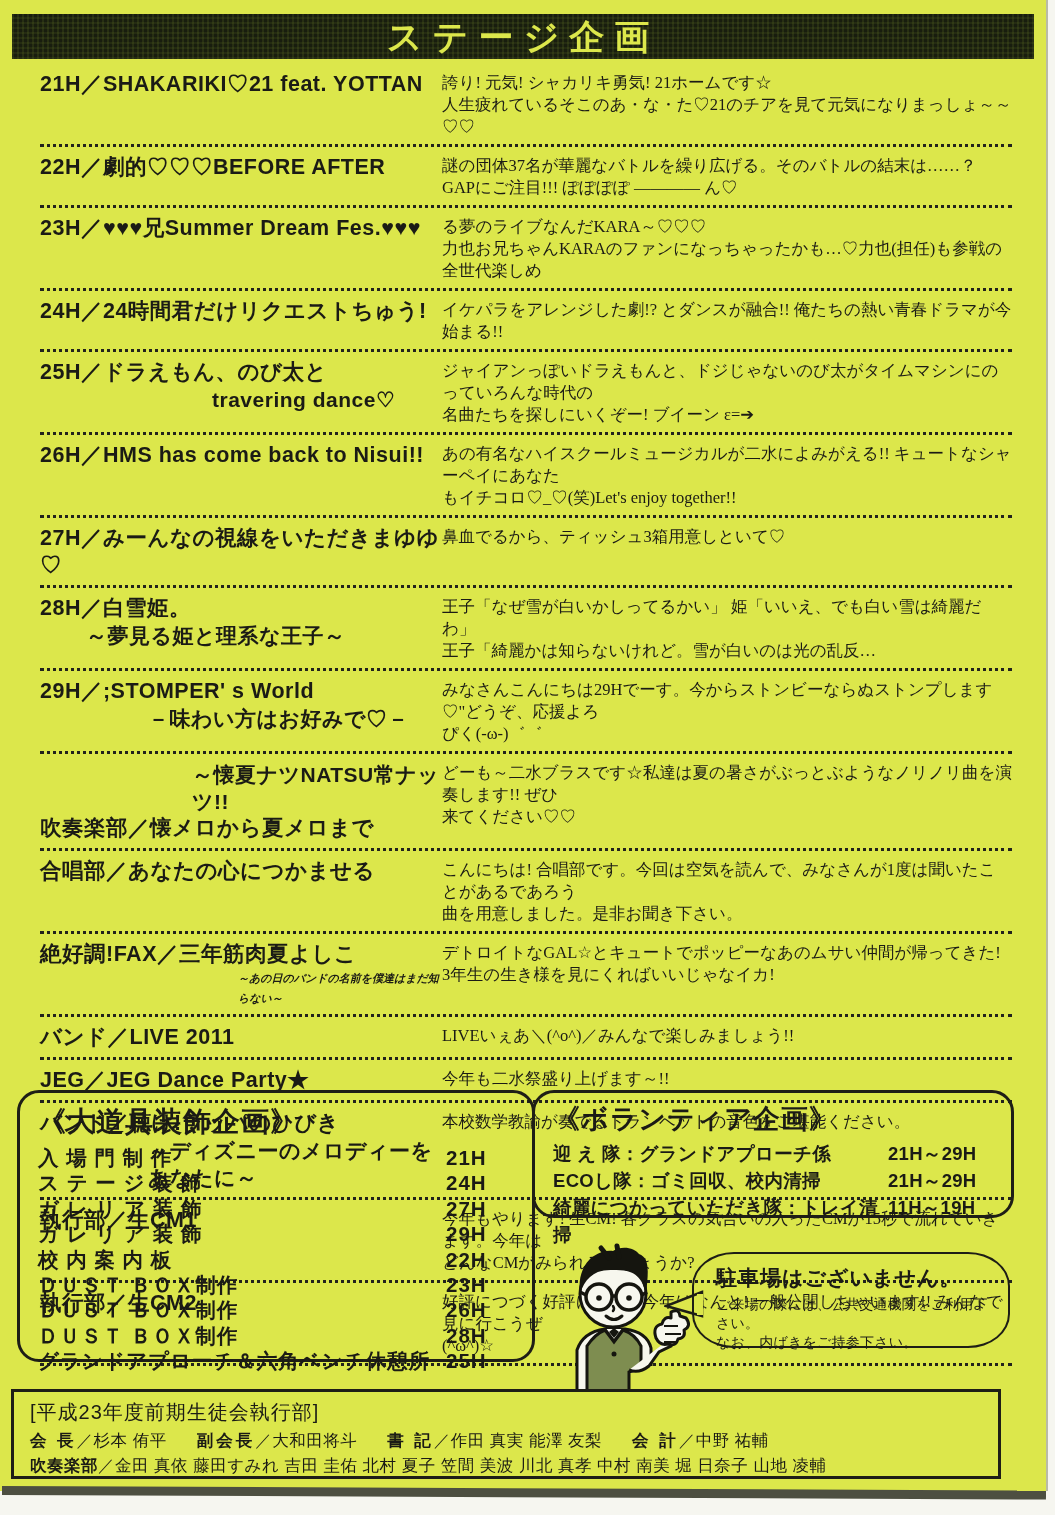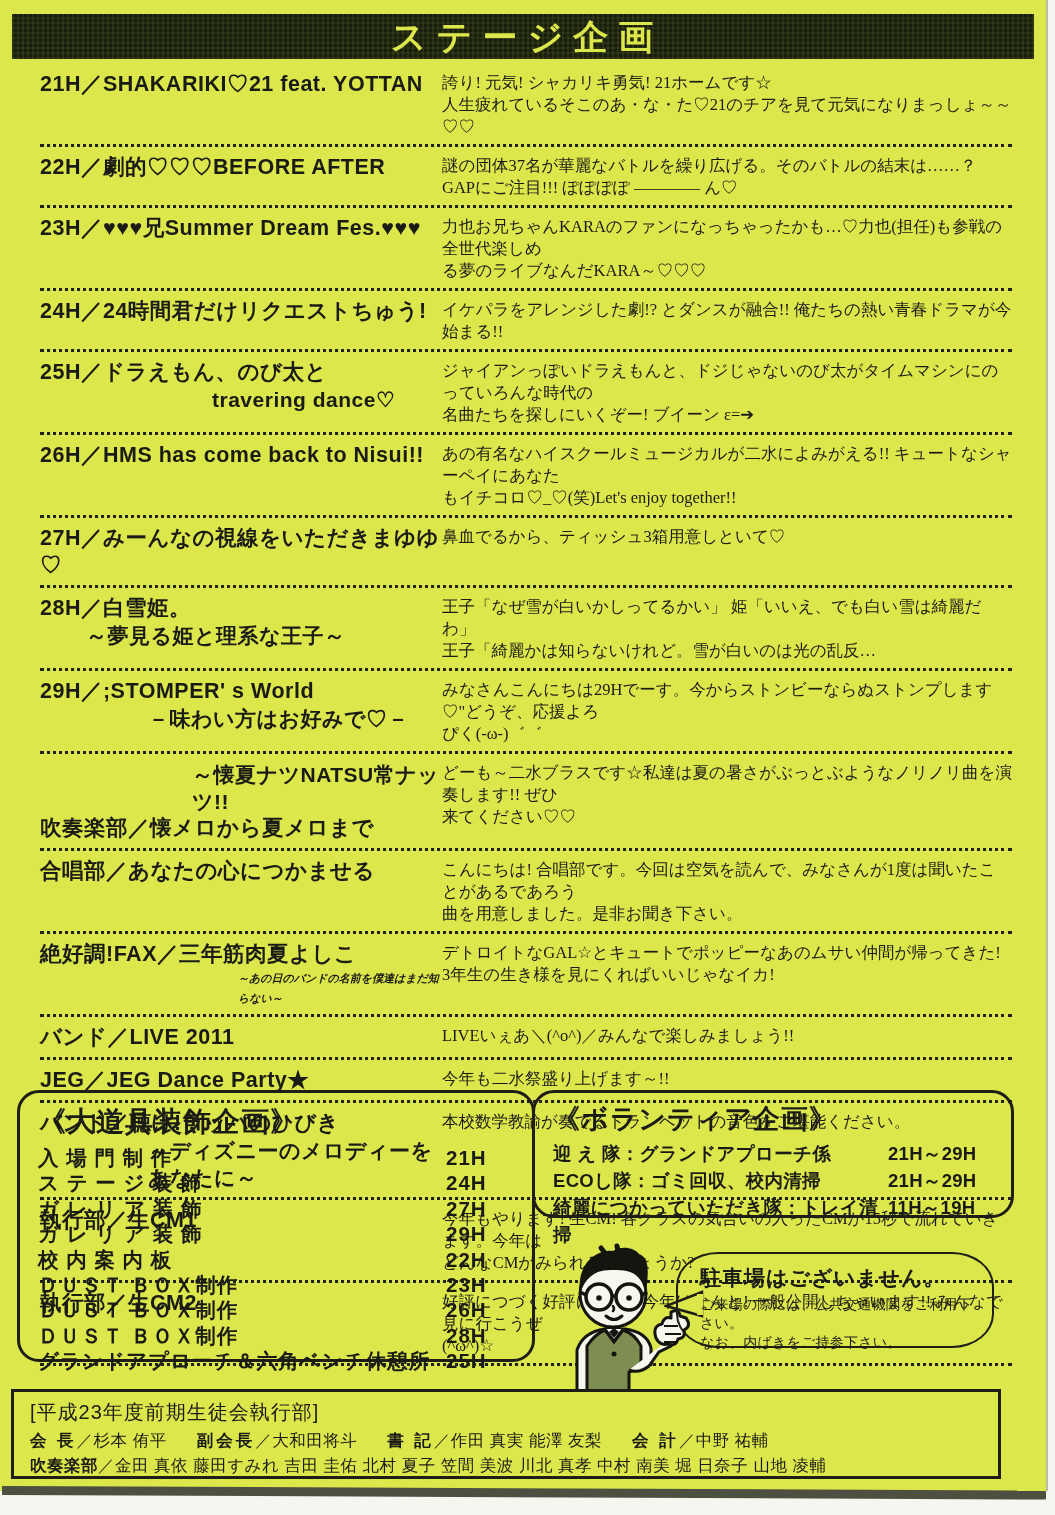--- a/index.html
+++ b/index.html
@@ -21,21 +21,21 @@
   }
   
   .banner{
     position:absolute;left:12px;top:14px;width:1022px;height:45px;
     background:#181d0e;
     background-image:repeating-linear-gradient(90deg, rgba(110,130,40,.18) 0 2px, transparent 2px 5px),
                      repeating-linear-gradient(0deg, rgba(110,130,40,.14) 0 2px, transparent 2px 5px);
     display:flex;align-items:center;justify-content:center;
   }
   .banner span{
-    color:#dce74b;font-size:35px;font-weight:bold;letter-spacing:10px;line-height:1;padding-left:8px;
+    color:#dce74b;font-size:35px;font-weight:bold;letter-spacing:10px;line-height:1;
   }
   
   .events{position:absolute;left:40px;top:64px;width:972px;}
   .event{
     display:flex;align-items:flex-start;
     padding:7px 0 6px 0;
     border-bottom:3px dotted #22221c;
   }
   .ev-title{width:402px;flex:0 0 402px;font-weight:bold;font-size:21.5px;line-height:27px;letter-spacing:0.5px;}
   .ev-title .tl2{font-size:21px;}
@@ -53,21 +53,21 @@
   .p-item .lbl{flex:1;}
   .p-item .val{flex:0 0 68px;text-align:left;}
   .volunteer-box{left:532px;top:1090px;width:482px;height:128px;padding-top:8px;}
   .volunteer-box .box-title{font-size:27px;margin-bottom:3px;}
   .v-item{display:flex;align-items:baseline;font-size:18.5px;font-weight:600;line-height:27px;letter-spacing:0.3px;}
   .v-item .lbl{flex:1;}
   .v-item .val{flex:0 0 105px;text-align:left;}
   
   .mascot{position:absolute;left:543px;top:1242px;width:150px;height:150px;}
   .bubble{
-    position:absolute;left:676px;top:1252px;width:318px;height:96px;
+    position:absolute;left:692px;top:1252px;width:318px;height:96px;
     border:2.5px solid #1e1e16;border-radius:42px/34px;
     box-sizing:border-box;padding:10px 16px 6px 22px;
   }
   .bubble-tail{
     position:absolute;left:676px;top:1292px;width:0;height:0;
   }
   .bubble-tail svg{position:absolute;left:0;top:0;}
   .bubble .head{font-size:21px;font-weight:bold;letter-spacing:1px;margin-bottom:3px;}
   .bubble .ln{font-size:14px;font-weight:normal;line-height:19px;letter-spacing:0.2px;}
   
@@ -109,22 +109,22 @@
         <div class="ev-desc">
           <div>謎の団体37名が華麗なバトルを繰り広げる。そのバトルの結末は……？</div>
           <div>GAPにご注目!!! ぽぽぽぽ ―――― ん♡</div>
         </div>
       </div>
       <div class="event">
         <div class="ev-title">
           <div class="tl">23H／♥♥♥兄Summer Dream Fes.♥♥♥</div>
         </div>
         <div class="ev-desc">
+          <div>る夢のライブなんだKARA～♡♡♡</div>
           <div>力也お兄ちゃんKARAのファンになっちゃったかも…♡力也(担任)も参戦の全世代楽しめ</div>
-          <div>る夢のライブなんだKARA～♡♡♡</div>
         </div>
       </div>
       <div class="event">
         <div class="ev-title">
           <div class="tl">24H／24時間君だけリクエストちゅう!</div>
         </div>
         <div class="ev-desc">
           <div>イケパラをアレンジした劇!? とダンスが融合!! 俺たちの熱い青春ドラマが今始まる!!</div>
         </div>
       </div>

